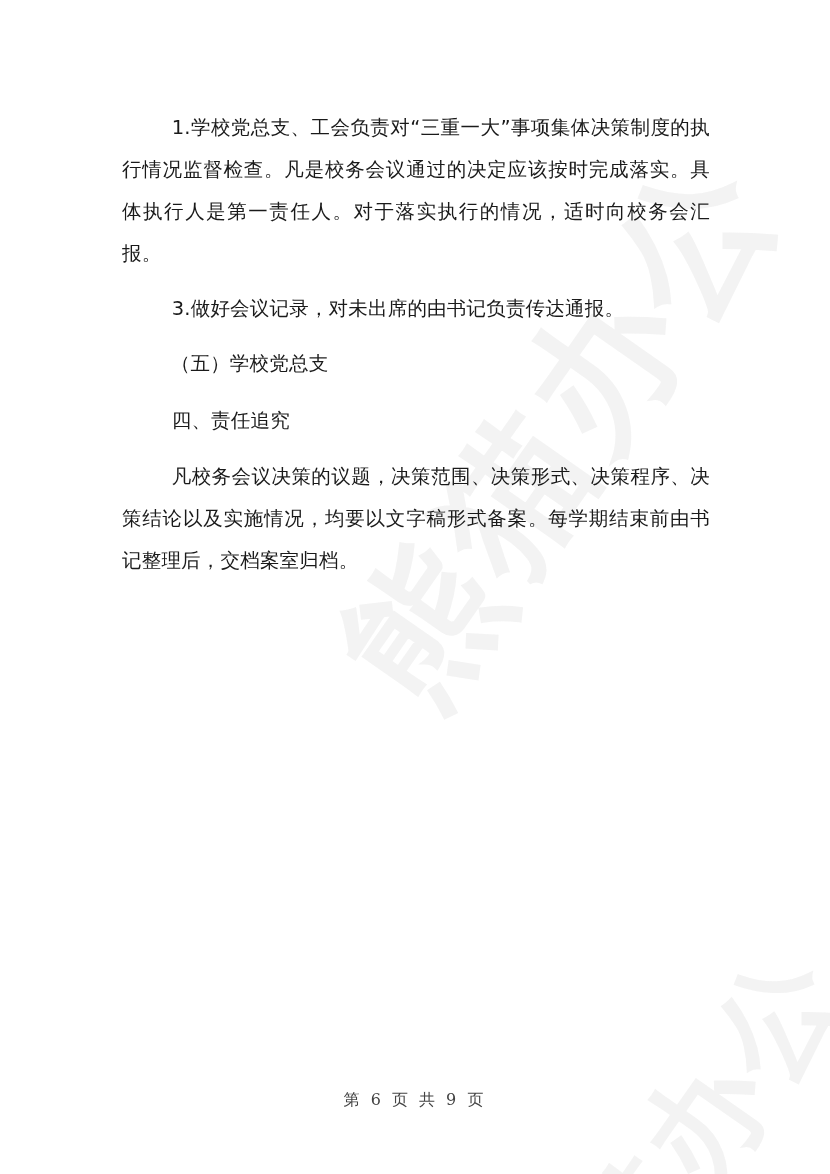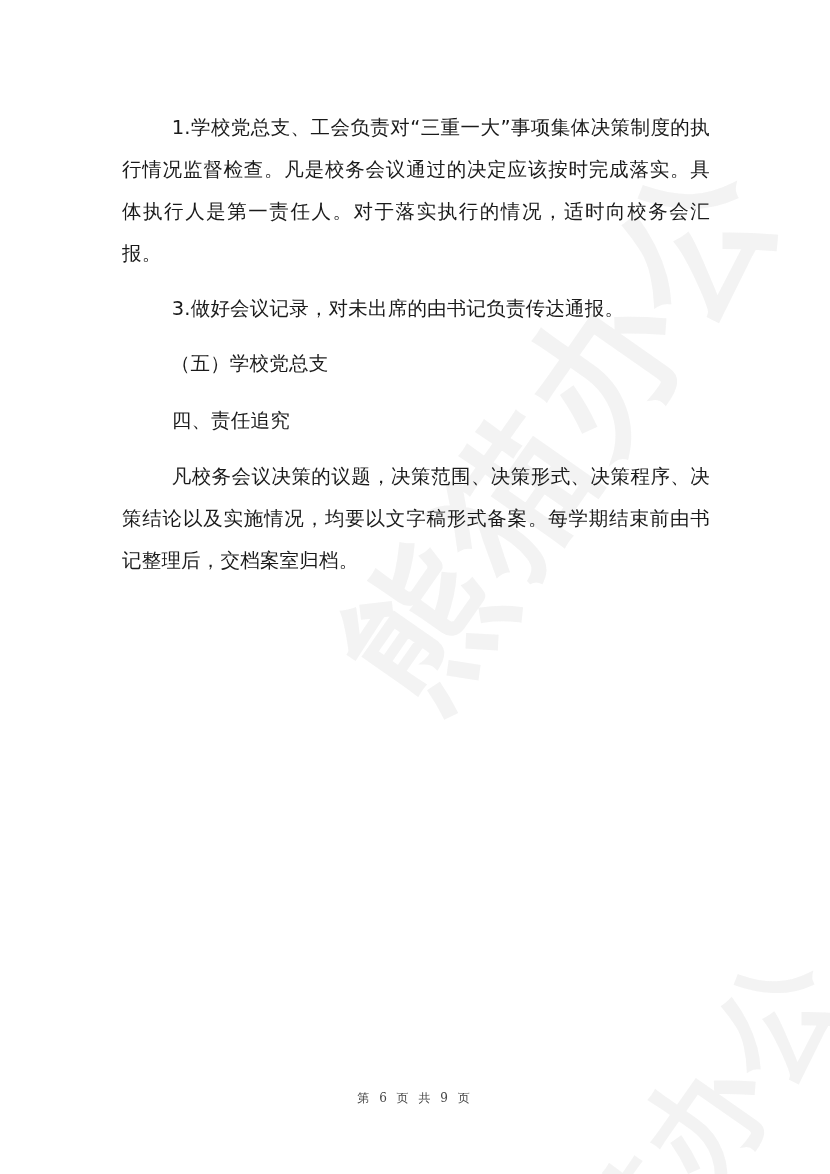--- a/index.html
+++ b/index.html
@@ -56,21 +56,21 @@
     .heading {
       text-indent: 2em;
     }
     .footer {
       position: absolute;
       left: 0;
       width: 830px;
       top: 1090px;
       text-align: center;
       font-family: "DejaVu Serif", serif;
-      font-size: 12px;
+      font-size: 16px;
       color: #444444;
       letter-spacing: 3px;
       z-index: 1;
     }
   </style>
 </head>
 <body>
 
 <div class="page">
 

